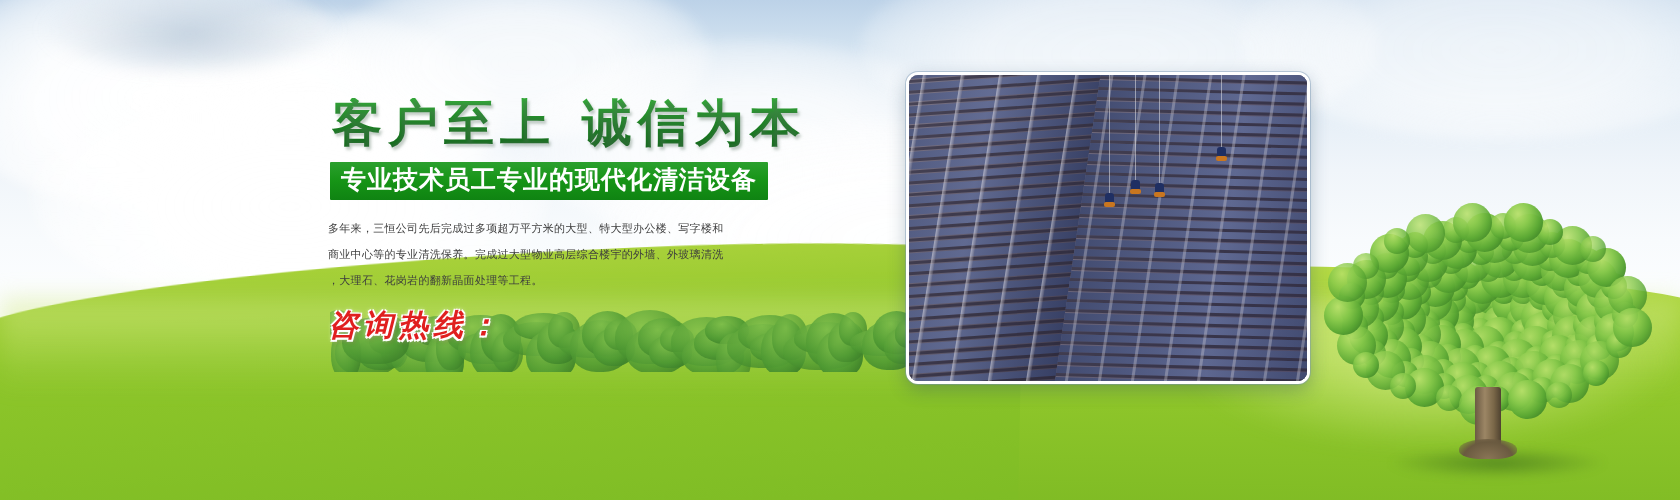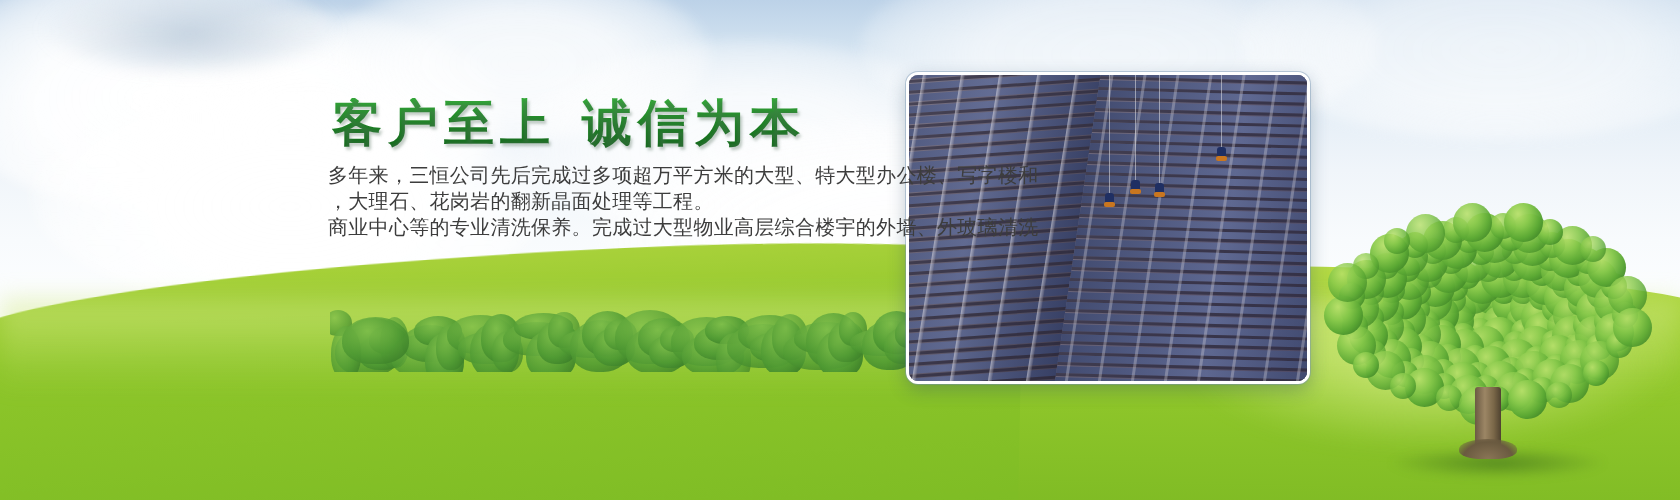--- a/index.html
+++ b/index.html
@@ -206,22 +206,22 @@
     line-height:1.05;
     letter-spacing:1px;
     color:#ffffff;
     white-space:nowrap;
     display:block;
   }
 
   .para{
     margin:0 0 12px 6px;
     width:580px;
-    font-family:Liberation Serif, serif;
-    font-size:20px;
+    font-family:Liberation Mono, monospace;
+    font-size:11px;
     line-height:26px;
     color:#3d3d3d;
     letter-spacing:.3px;
   }
   .para p{margin:0;white-space:nowrap;}
 
   .hotline{
     margin:14px 0 0 6px;
     position:relative;
   }
@@ -669,26 +669,30 @@
       </div>
     <div class="trunk"></div>
   </div>
 
   <div class="copy">
 
     <div class="headline">
       <span>客户至上</span><span class="gap"></span><span>诚信为本</span>
     </div>
 
+    <div class="subbar">
+      <span>专业技术员工专业的现代化清洁设备</span>
+    </div>
 
     <div class="para">
       <p>多年来，三恒公司先后完成过多项超万平方米的大型、特大型办公楼、写字楼和</p>
+      <p>商业中心等的专业清洗保养。完成过大型物业高层综合楼宇的外墙、外玻璃清洗</p>
       <p>，大理石、花岗岩的翻新晶面处理等工程。</p>
-      <p>商业中心等的专业清洗保养。完成过大型物业高层综合楼宇的外墙、外玻璃清洗</p>
     </div>
 
     <div class="hotline">
       <div class="hot-row">
+        <span class="hot-label">咨询热线：</span>
       </div>
     </div>
 
   </div>
 </div>
 
 </body></html>

